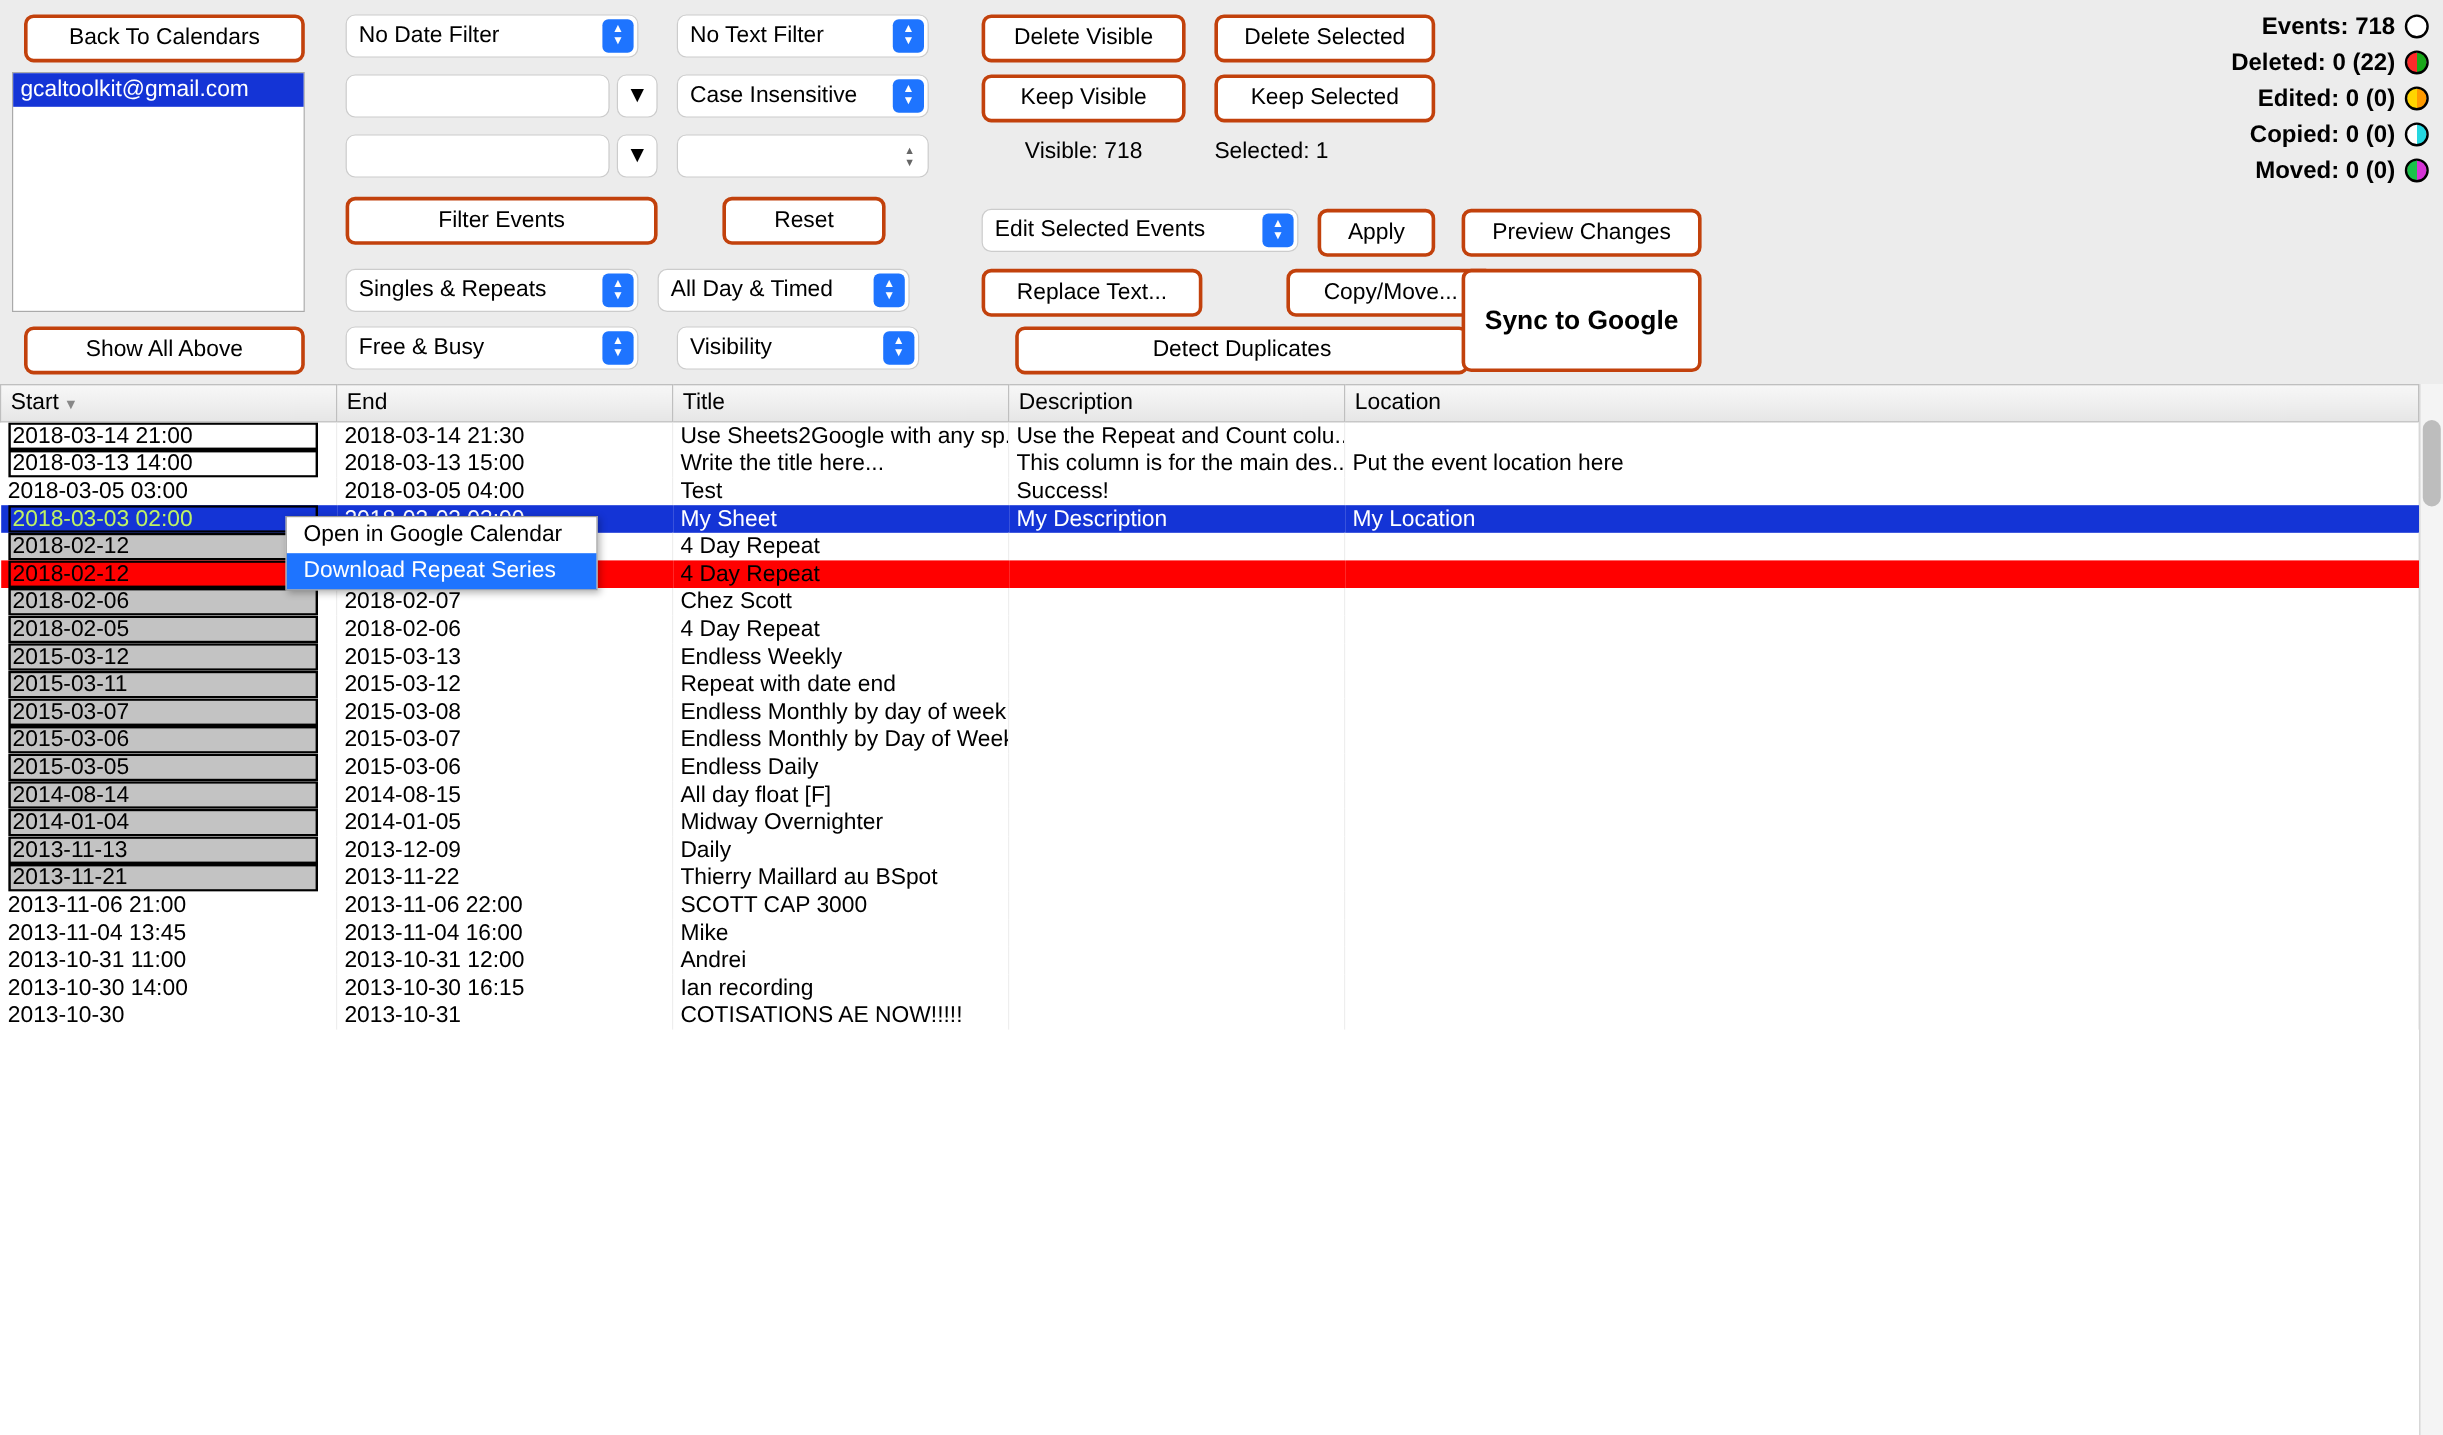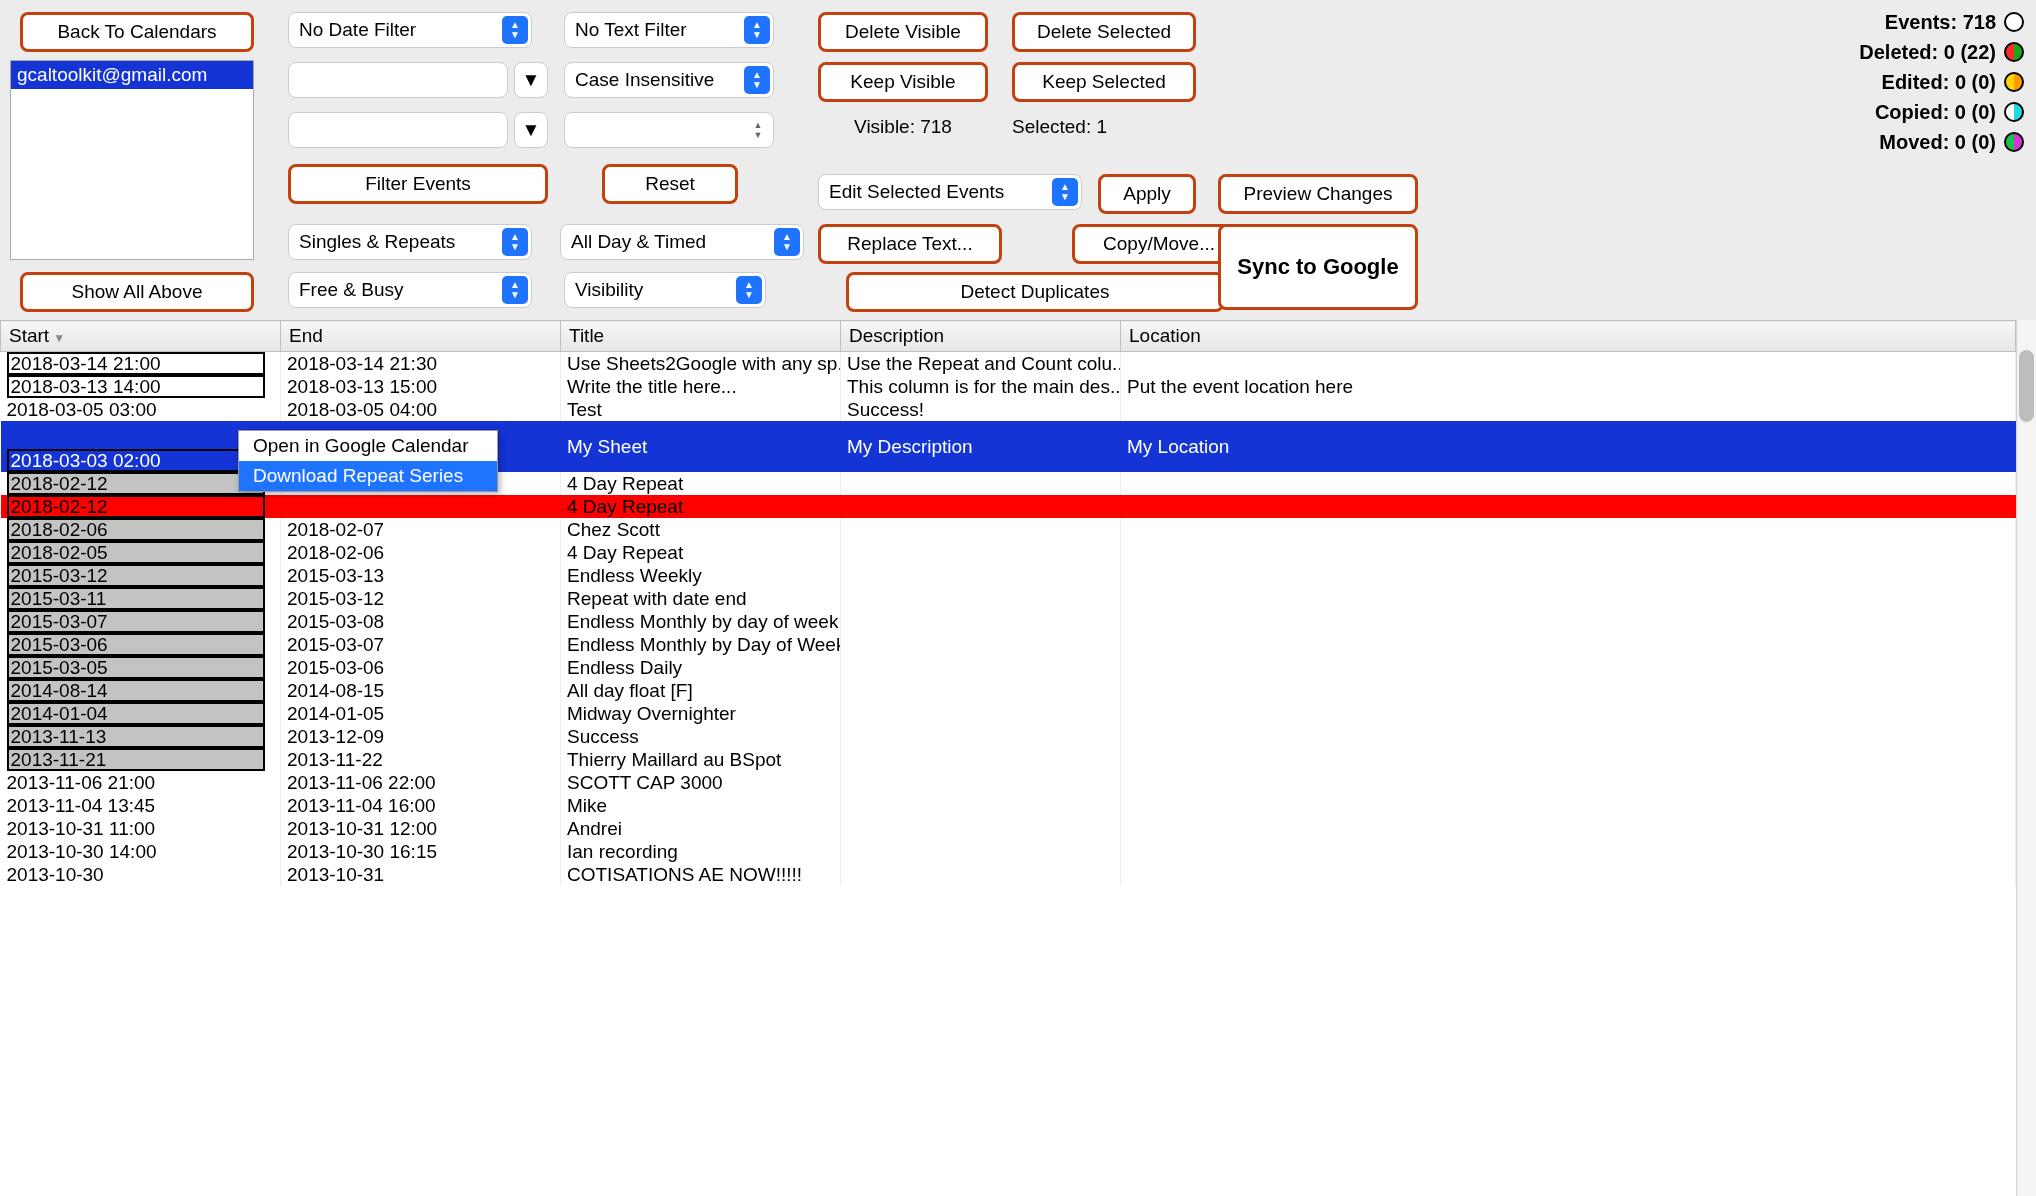--- a/index.html
+++ b/index.html
@@ -189,21 +189,21 @@
   tbody tr.red td { background:#ff0000; color:#000; border-right-color:#ff0000;}
   .cell-box {
     display:inline-block;
     border:2px solid #000;
     padding:0 2px;
     line-height:19px;
     min-width:258px;
     background:#fff;
   }
   tbody tr.gray .cell-box { background:#c3c3c3;}
-  tbody tr.selected .cell-box { background:#1434d6; color:#ffffff; border-color:#000;margin-top:28px;}
+  tbody tr.selected .cell-box { background:#1434d6; color:#bef264; border-color:#000;}
   tbody tr.red .cell-box { background:#ff0000;}
   .sort-ind { color:#888; font-size:12px; margin-left:4px;}
 
   
   .context-menu {
     position:absolute;
     left:238px; top:430px;
     width:260px;
     background:#fff;
     border:1px solid #999;
@@ -269,21 +269,21 @@
   <button class="btn" style="position:absolute; left:288px; top:164px; width:260px;">Filter Events</button>
   <button class="btn" style="position:absolute; left:602px; top:164px; width:136px;">Reset</button>
 
   <div class="sel" style="position:absolute; left:288px; top:224px; width:244px;">
     <span>Singles &amp; Repeats</span>
     <span class="arrows">
         <span>▲</span>
         <span>▼</span>
       </span>
   </div>
-  <div class="sel" style="position:absolute; left:560px; top:224px; width:244px;">
+  <div class="sel" style="position:absolute; left:548px; top:224px; width:210px;">
     <span>All Day &amp; Timed</span>
     <span class="arrows">
         <span>▲</span>
         <span>▼</span>
       </span>
   </div>
 
   <div class="sel" style="position:absolute; left:288px; top:272px; width:244px;">
     <span>Free &amp; Busy</span>
     <span class="arrows">
@@ -468,21 +468,21 @@
         <tr class="gray">
           <td><span class="cell-box">2014-01-04</span></td>
           <td>2014-01-05</td>
           <td>Midway Overnighter</td>
           <td></td>
           <td></td>
         </tr>
         <tr class="gray">
           <td><span class="cell-box">2013-11-13</span></td>
           <td>2013-12-09</td>
-          <td>Success</td>
+          <td>Daily</td>
           <td></td>
           <td></td>
         </tr>
         <tr class="gray">
           <td><span class="cell-box">2013-11-21</span></td>
           <td>2013-11-22</td>
           <td>Thierry Maillard au BSpot</td>
           <td></td>
           <td></td>
         </tr>

